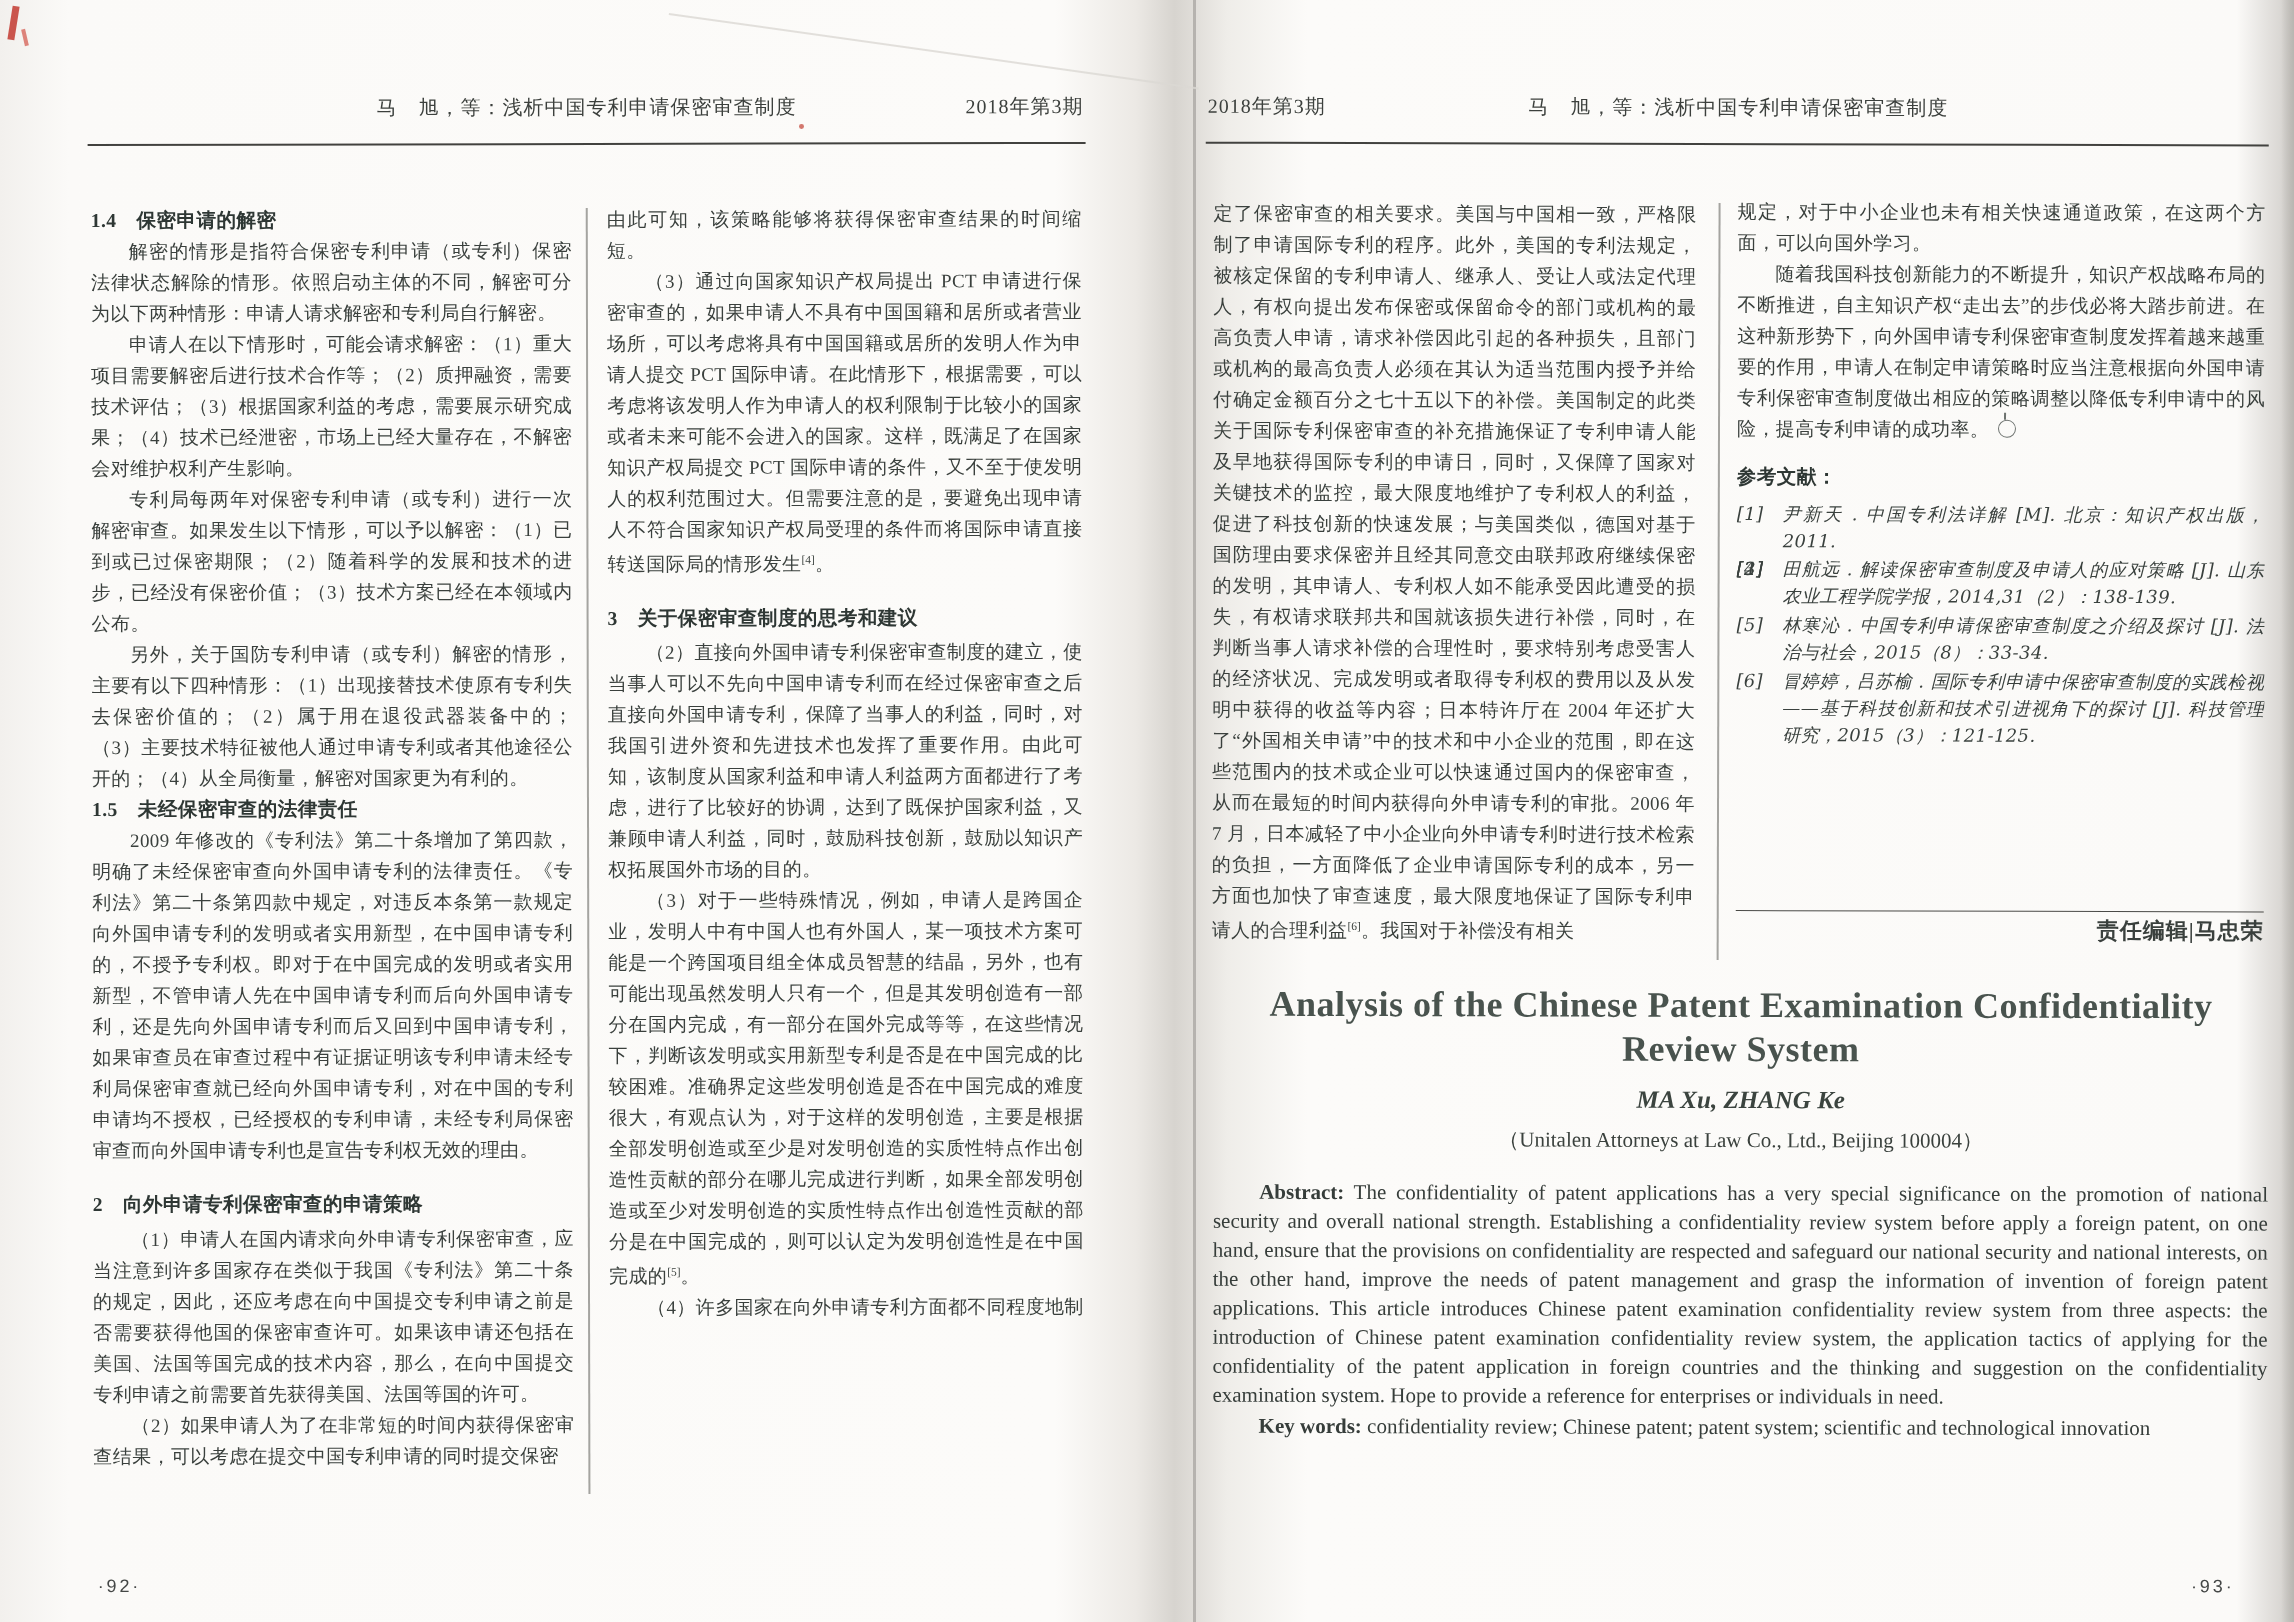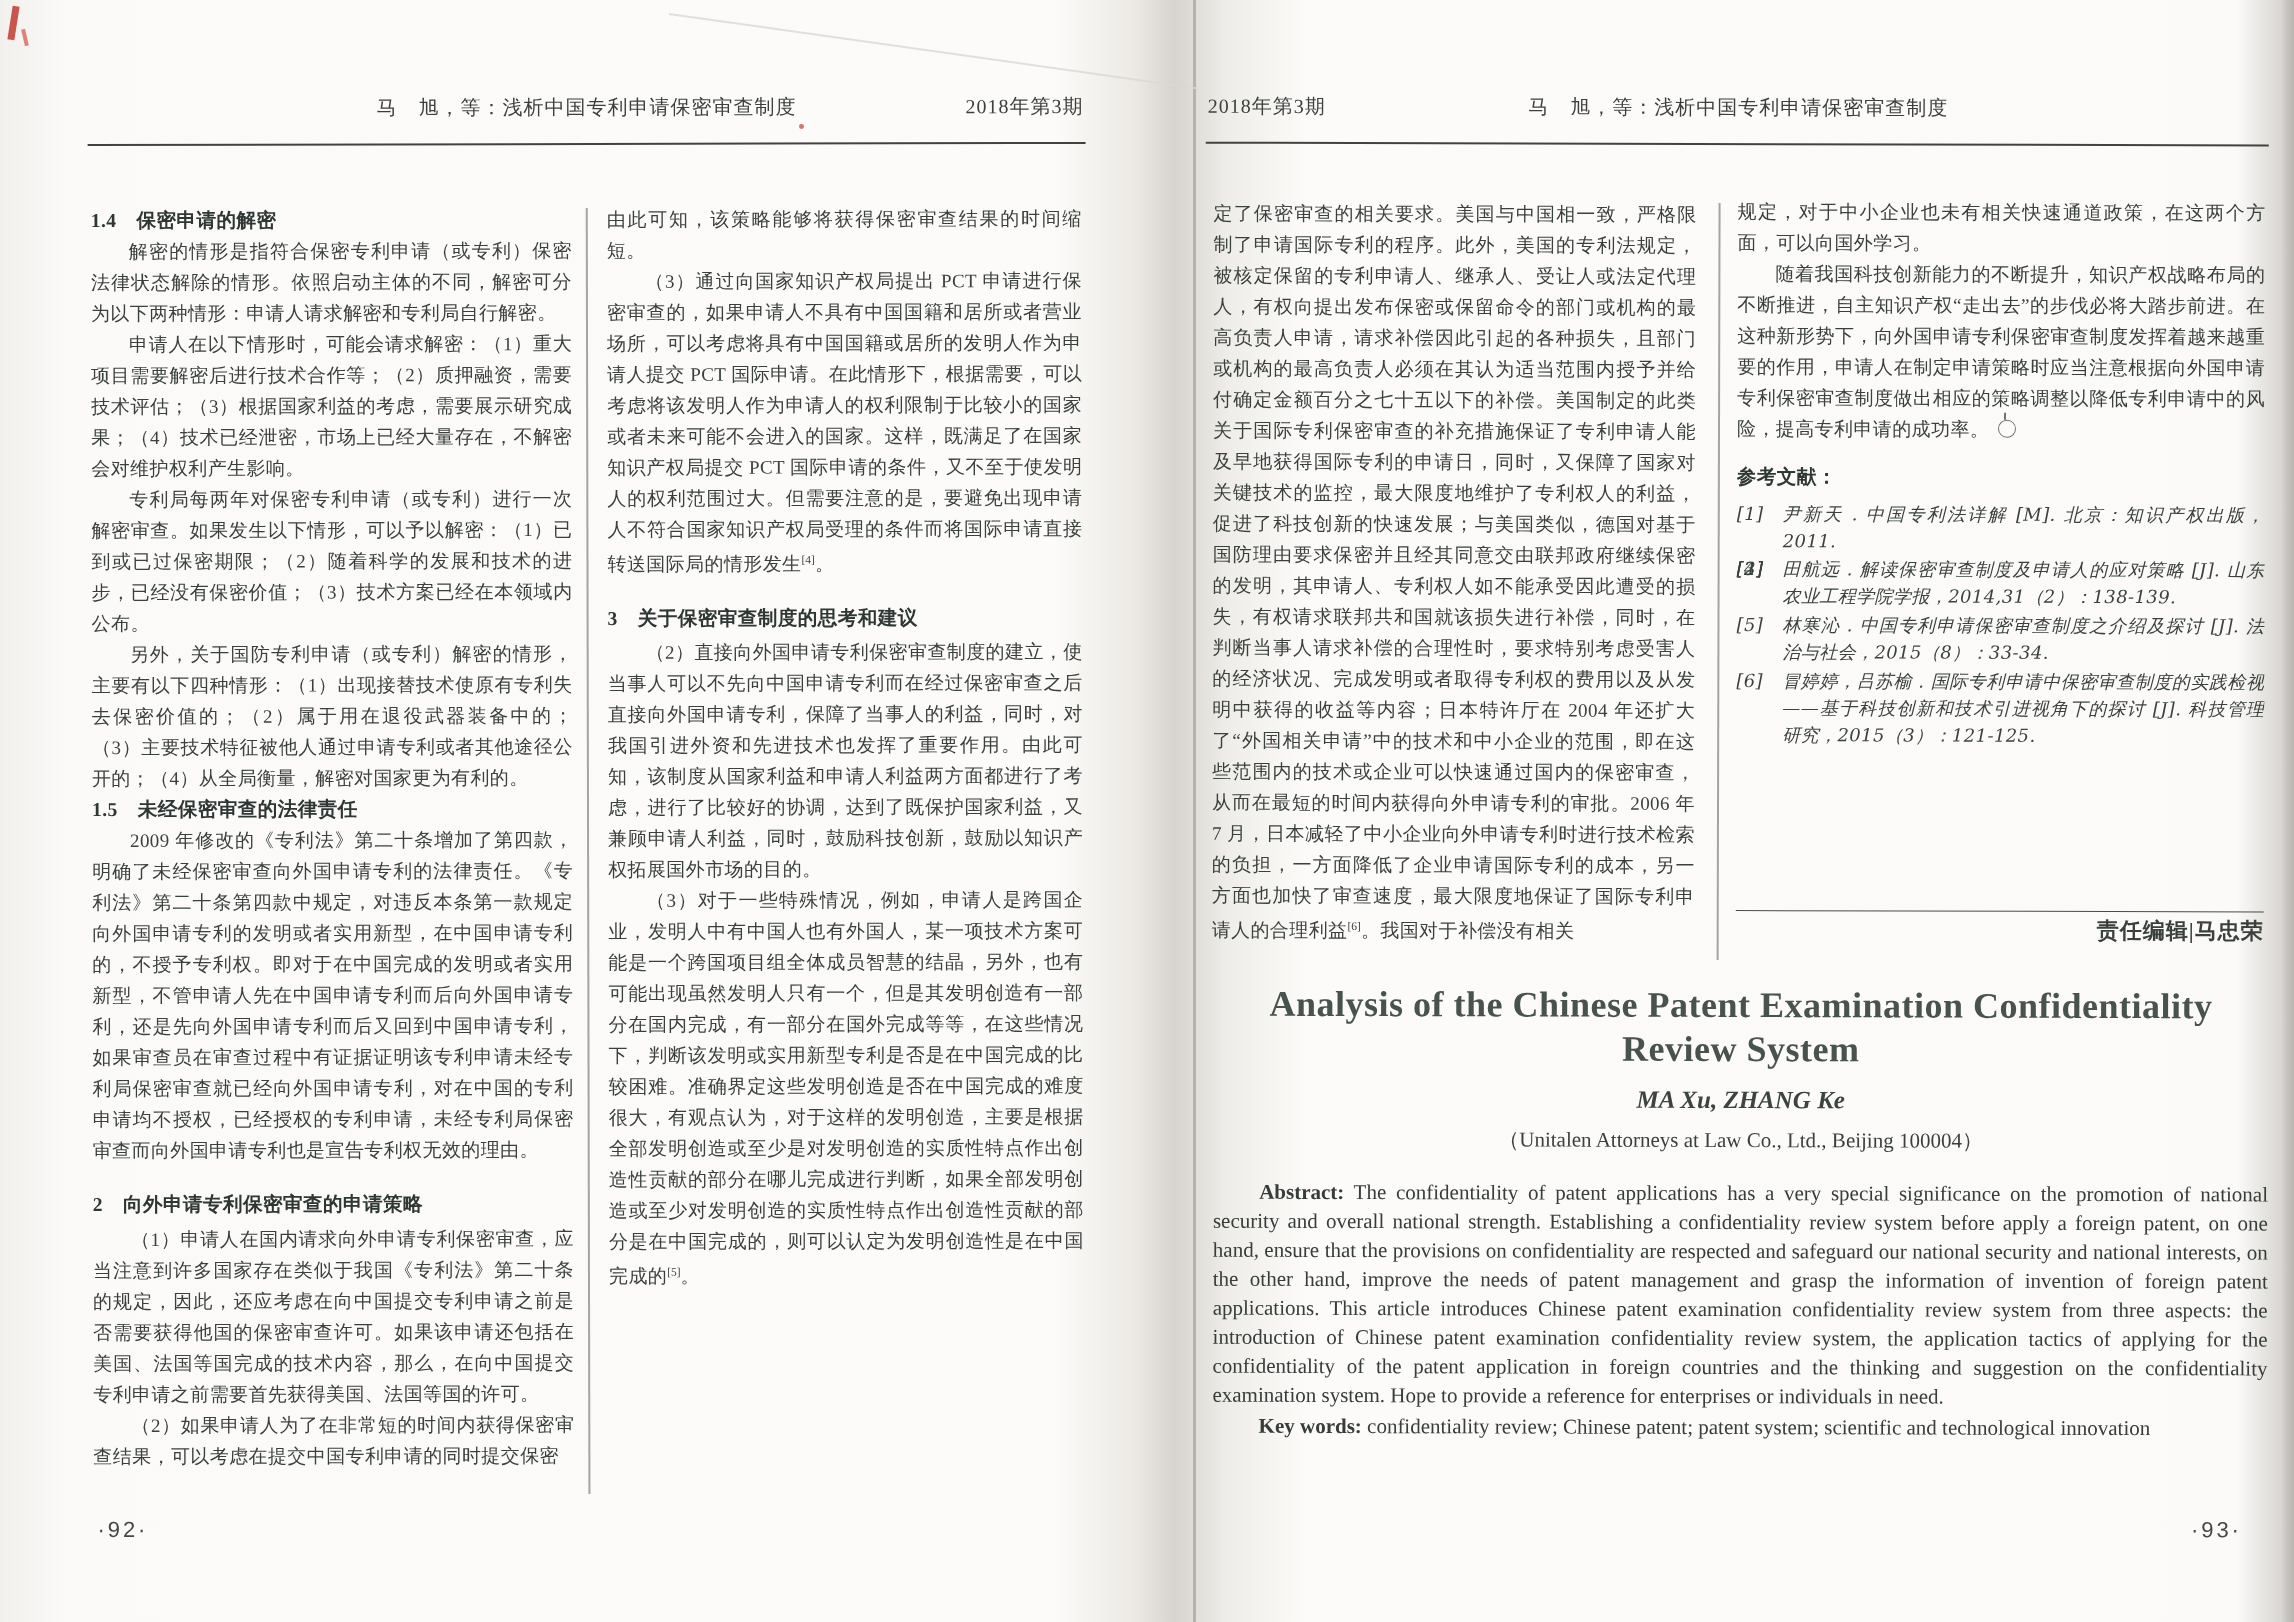--- a/index.html
+++ b/index.html
@@ -68,21 +68,21 @@
 
   
   .english{position:absolute;left:67px;top:983px;width:1055px;color:#363d3a;}
   .en-title{margin:0;text-align:center;font-size:36px;line-height:44px;font-weight:bold;color:#49534e;letter-spacing:0.5px;}
   .en-authors{margin:15.3px 0 0 0;text-align:center;font-size:25px;font-weight:bold;font-style:italic;color:#3b443f;}
   .en-affil{margin:11.5px 0 0 0;text-align:center;font-size:21px;color:#3a413d;}
   .en-abstract{margin:25px 0 0 0;font-size:21px;line-height:29px;text-align:justify;text-indent:2.2em;}
   .en-keywords{margin:1.9px 0 0 0;font-size:21px;line-height:29px;text-align:justify;text-indent:2.2em;}
   .en-label{font-weight:bold;}
 
-  .page-number{position:absolute;top:1516px;font-size:22px;color:#444746;letter-spacing:2.9px;font-family:"Liberation Sans","DejaVu Sans",sans-serif;}
+  .page-number{position:absolute;top:1575px;font-size:18px;color:#444746;letter-spacing:2.9px;font-family:"Liberation Sans","DejaVu Sans",sans-serif;}
   .pn-left{left:96px;}
   .pn-right{left:1046px;}
 </style>
 </head>
 <body>
 
 <div class="scan-bg"></div>
 <div class="spine-line"></div>
 <div class="top-diagonal"></div>
 <div class="right-edge"></div>
@@ -109,20 +109,21 @@
     <p>（1）申请人在国内请求向外申请专利保密审查，应当注意到许多国家存在类似于我国《专利法》第二十条的规定，因此，还应考虑在向中国提交专利申请之前是否需要获得他国的保密审查许可。如果该申请还包括在美国、法国等国完成的技术内容，那么，在向中国提交专利申请之前需要首先获得美国、法国等国的许可。</p>
     <p>（2）如果申请人为了在非常短的时间内获得保密审查结果，可以考虑在提交中国专利申请的同时提交保密</p>
   </div>
   <div class="colrule lp-rule"></div>
   <div class="col lp-col2">
     <p class="noindent">由此可知，该策略能够将获得保密审查结果的时间缩短。</p>
     <p>（3）通过向国家知识产权局提出 PCT 申请进行保密审查的，如果申请人不具有中国国籍和居所或者营业场所，可以考虑将具有中国国籍或居所的发明人作为申请人提交 PCT 国际申请。在此情形下，根据需要，可以考虑将该发明人作为申请人的权利限制于比较小的国家或者未来可能不会进入的国家。这样，既满足了在国家知识产权局提交 PCT 国际申请的条件，又不至于使发明人的权利范围过大。但需要注意的是，要避免出现申请人不符合国家知识产权局受理的条件而将国际申请直接转送国际局的情形发生<sup>[4]</sup>。</p>
     <h4 class="h-main">3　关于保密审查制度的思考和建议</h4>
     <p>（2）直接向外国申请专利保密审查制度的建立，使当事人可以不先向中国申请专利而在经过保密审查之后直接向外国申请专利，保障了当事人的利益，同时，对我国引进外资和先进技术也发挥了重要作用。由此可知，该制度从国家利益和申请人利益两方面都进行了考虑，进行了比较好的协调，达到了既保护国家利益，又兼顾申请人利益，同时，鼓励科技创新，鼓励以知识产权拓展国外市场的目的。</p>
     <p>（3）对于一些特殊情况，例如，申请人是跨国企业，发明人中有中国人也有外国人，某一项技术方案可能是一个跨国项目组全体成员智慧的结晶，另外，也有可能出现虽然发明人只有一个，但是其发明创造有一部分在国内完成，有一部分在国外完成等等，在这些情况下，判断该发明或实用新型专利是否是在中国完成的比较困难。准确界定这些发明创造是否在中国完成的难度很大，有观点认为，对于这样的发明创造，主要是根据全部发明创造或至少是对发明创造的实质性特点作出创造性贡献的部分在哪儿完成进行判断，如果全部发明创造或至少对发明创造的实质性特点作出创造性贡献的部分是在中国完成的，则可以认定为发明创造性是在中国完成的<sup>[5]</sup>。</p>
+    <p>（4）许多国家在向外申请专利方面都不同程度地制</p>
   </div>
 
   <div class="page-number pn-left">·92·</div>
 </div>
 
 <div class="page page-right">
   <div class="running-head">
     <span class="rh-issue-left">2018年第3期</span>
     <span class="rh-title">马　旭，等：浅析中国专利申请保密审查制度</span>
   </div>

